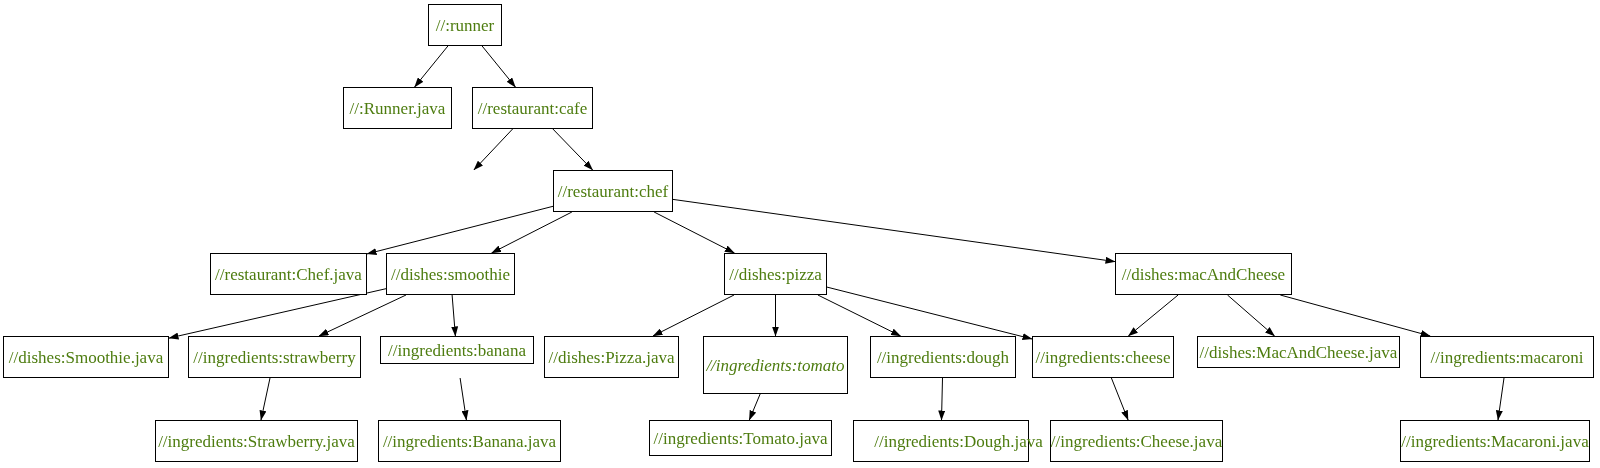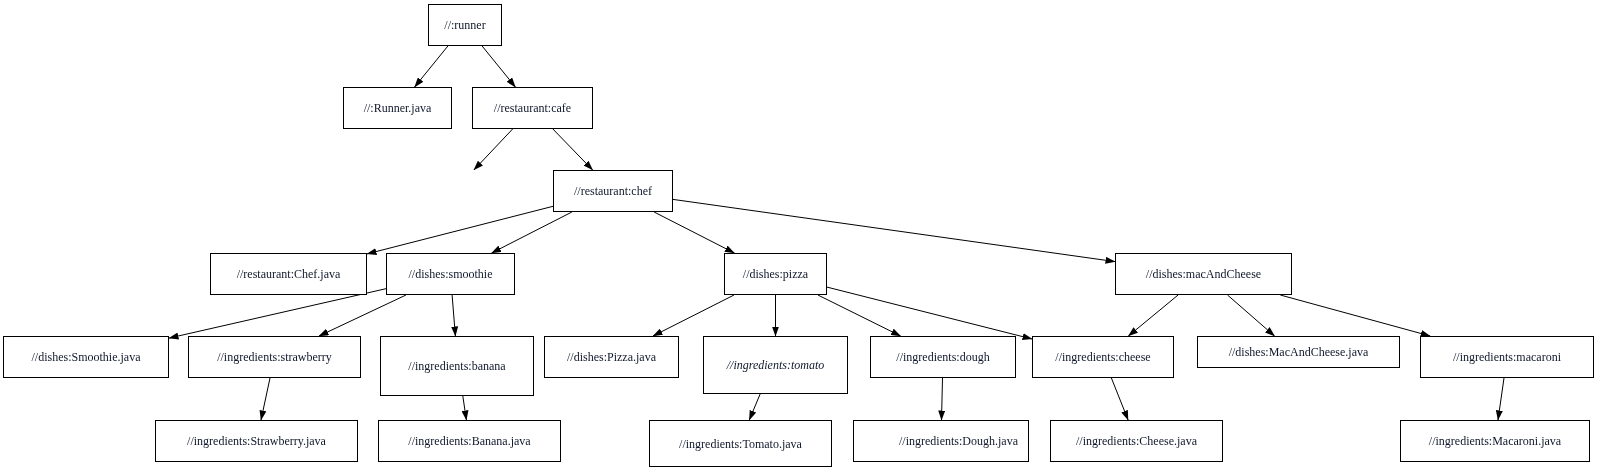--- a/index.html
+++ b/index.html
@@ -30,22 +30,22 @@
     position: absolute;
     box-sizing: border-box;
     background: #ffffff;
     border: 1px solid #000000;
     display: flex;
     align-items: center;
     justify-content: center;
     z-index: 2;
   }
   .node-label {
-    font-size: 12px;
-    color: #0f172a;
+    font-size: 17px;
+    color: #4d7c0f;
     white-space: nowrap;
     line-height: 1;
   }
 </style>
 </head>
 <body>
 
 <div class="canvas">
   <svg class="edges-layer" width="1600" height="468" viewBox="0 0 1600 468" xmlns="http://www.w3.org/2000/svg">
     <defs>
@@ -104,21 +104,21 @@
     </div>
     <div class="node" style="left: 1115px; top: 253px; width: 177px; height: 42px; background: rgb(255, 255, 255); border-color: rgb(0, 0, 0);">
       <span class="node-label">//dishes:macAndCheese</span>
     </div>
     <div class="node" style="left: 3px; top: 336px; width: 166px; height: 42px; background: rgb(255, 255, 255); border-color: rgb(0, 0, 0);">
       <span class="node-label">//dishes:Smoothie.java</span>
     </div>
     <div class="node" style="left: 188px; top: 336px; width: 173px; height: 42px; background: rgb(255, 255, 255); border-color: rgb(0, 0, 0);">
       <span class="node-label">//ingredients:strawberry</span>
     </div>
-    <div class="node" style="left: 380px; top: 336px; width: 154px; height: 60px; background: rgb(255, 255, 255); border-color: rgb(0, 0, 0); font-family: Liberation Serif, serif;">
+    <div class="node" style="left: 380px; top: 336px; width: 154px; height: 28px; background: rgb(255, 255, 255); border-color: rgb(0, 0, 0); font-family: Liberation Serif, serif;">
       <span class="node-label">//ingredients:banana</span>
     </div>
     <div class="node" style="left: 544px; top: 336px; width: 135px; height: 42px; background: rgb(255, 255, 255); border-color: rgb(0, 0, 0);">
       <span class="node-label">//dishes:Pizza.java</span>
     </div>
     <div class="node" style="left: 703px; top: 336px; width: 145px; height: 58px; background: rgb(255, 255, 255); border-color: rgb(0, 0, 0); font-style: italic;">
       <span class="node-label">//ingredients:tomato</span>
     </div>
     <div class="node" style="left: 870px; top: 336px; width: 146px; height: 42px; background: rgb(255, 255, 255); border-color: rgb(0, 0, 0);">
       <span class="node-label">//ingredients:dough</span>
@@ -131,21 +131,21 @@
     </div>
     <div class="node" style="left: 1420px; top: 336px; width: 174px; height: 42px; background: rgb(255, 255, 255); border-color: rgb(0, 0, 0);">
       <span class="node-label">//ingredients:macaroni</span>
     </div>
     <div class="node" style="left: 155px; top: 420px; width: 203px; height: 42px; background: rgb(255, 255, 255); border-color: rgb(0, 0, 0);">
       <span class="node-label">//ingredients:Strawberry.java</span>
     </div>
     <div class="node" style="left: 378px; top: 420px; width: 183px; height: 42px; background: rgb(255, 255, 255); border-color: rgb(0, 0, 0); align-items: center;">
       <span class="node-label">//ingredients:Banana.java</span>
     </div>
-    <div class="node" style="left: 649px; top: 420px; width: 183px; height: 47px; background: rgb(255, 255, 255); border-color: rgb(0, 0, 0);">
+    <div class="node" style="left: 649px; top: 420px; width: 183px; height: 36px; background: rgb(255, 255, 255); border-color: rgb(0, 0, 0);">
       <span class="node-label">//ingredients:Tomato.java</span>
     </div>
     <div class="node" style="left: 853px; top: 420px; width: 176px; height: 42px; background: rgb(255, 255, 255); border-color: rgb(0, 0, 0); padding-left: 35px;">
       <span class="node-label">//ingredients:Dough.java</span>
     </div>
     <div class="node" style="left: 1050px; top: 420px; width: 173px; height: 42px; background: rgb(255, 255, 255); border-color: rgb(0, 0, 0);">
       <span class="node-label">//ingredients:Cheese.java</span>
     </div>
     <div class="node" style="left: 1400px; top: 420px; width: 190px; height: 42px; background: rgb(255, 255, 255); border-color: rgb(0, 0, 0);">
       <span class="node-label">//ingredients:Macaroni.java</span>

